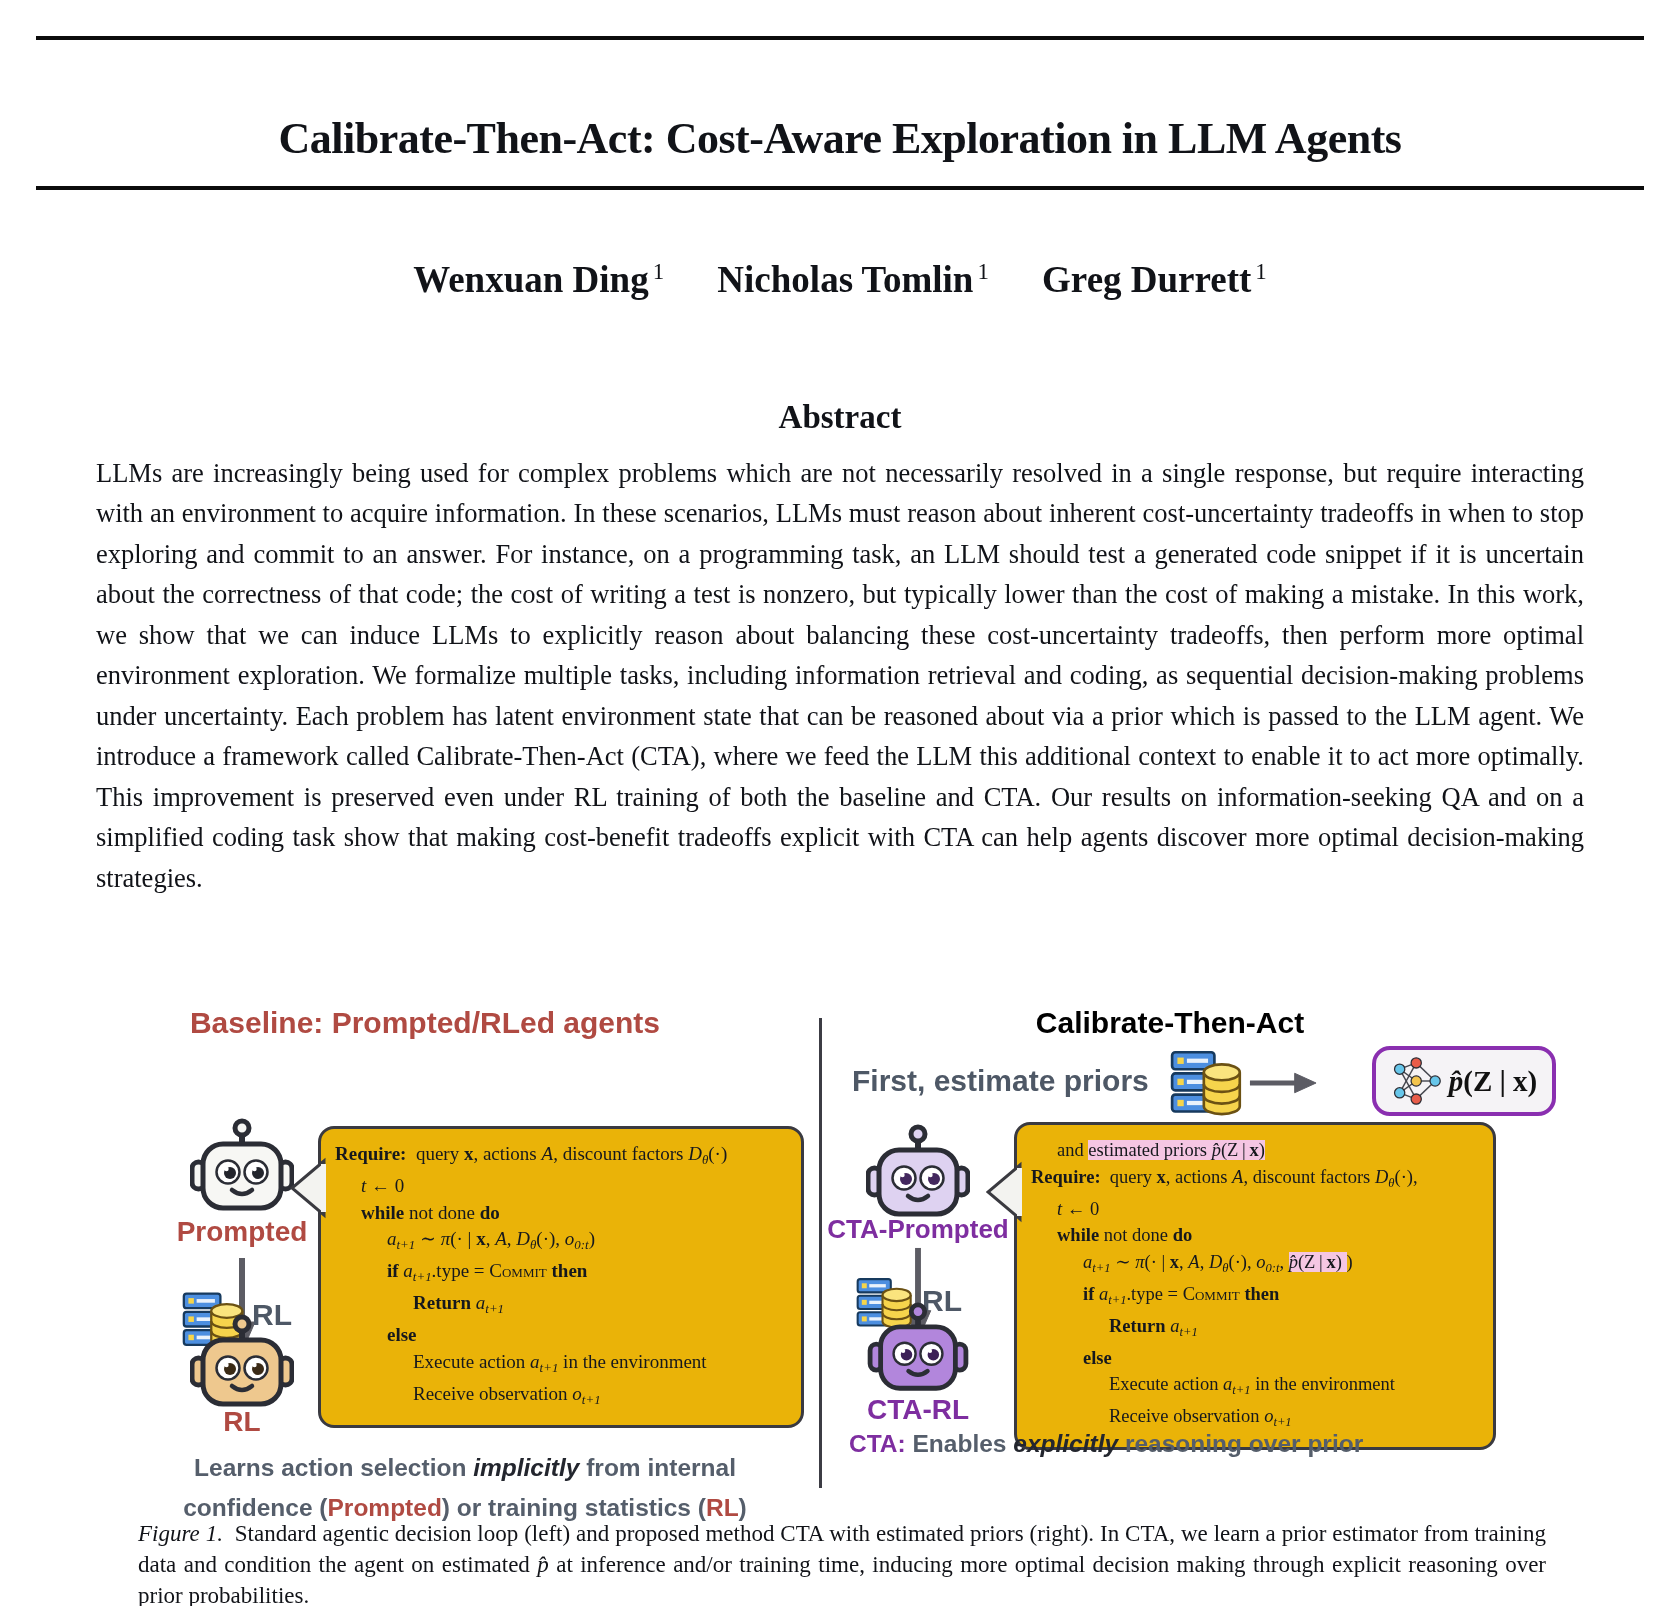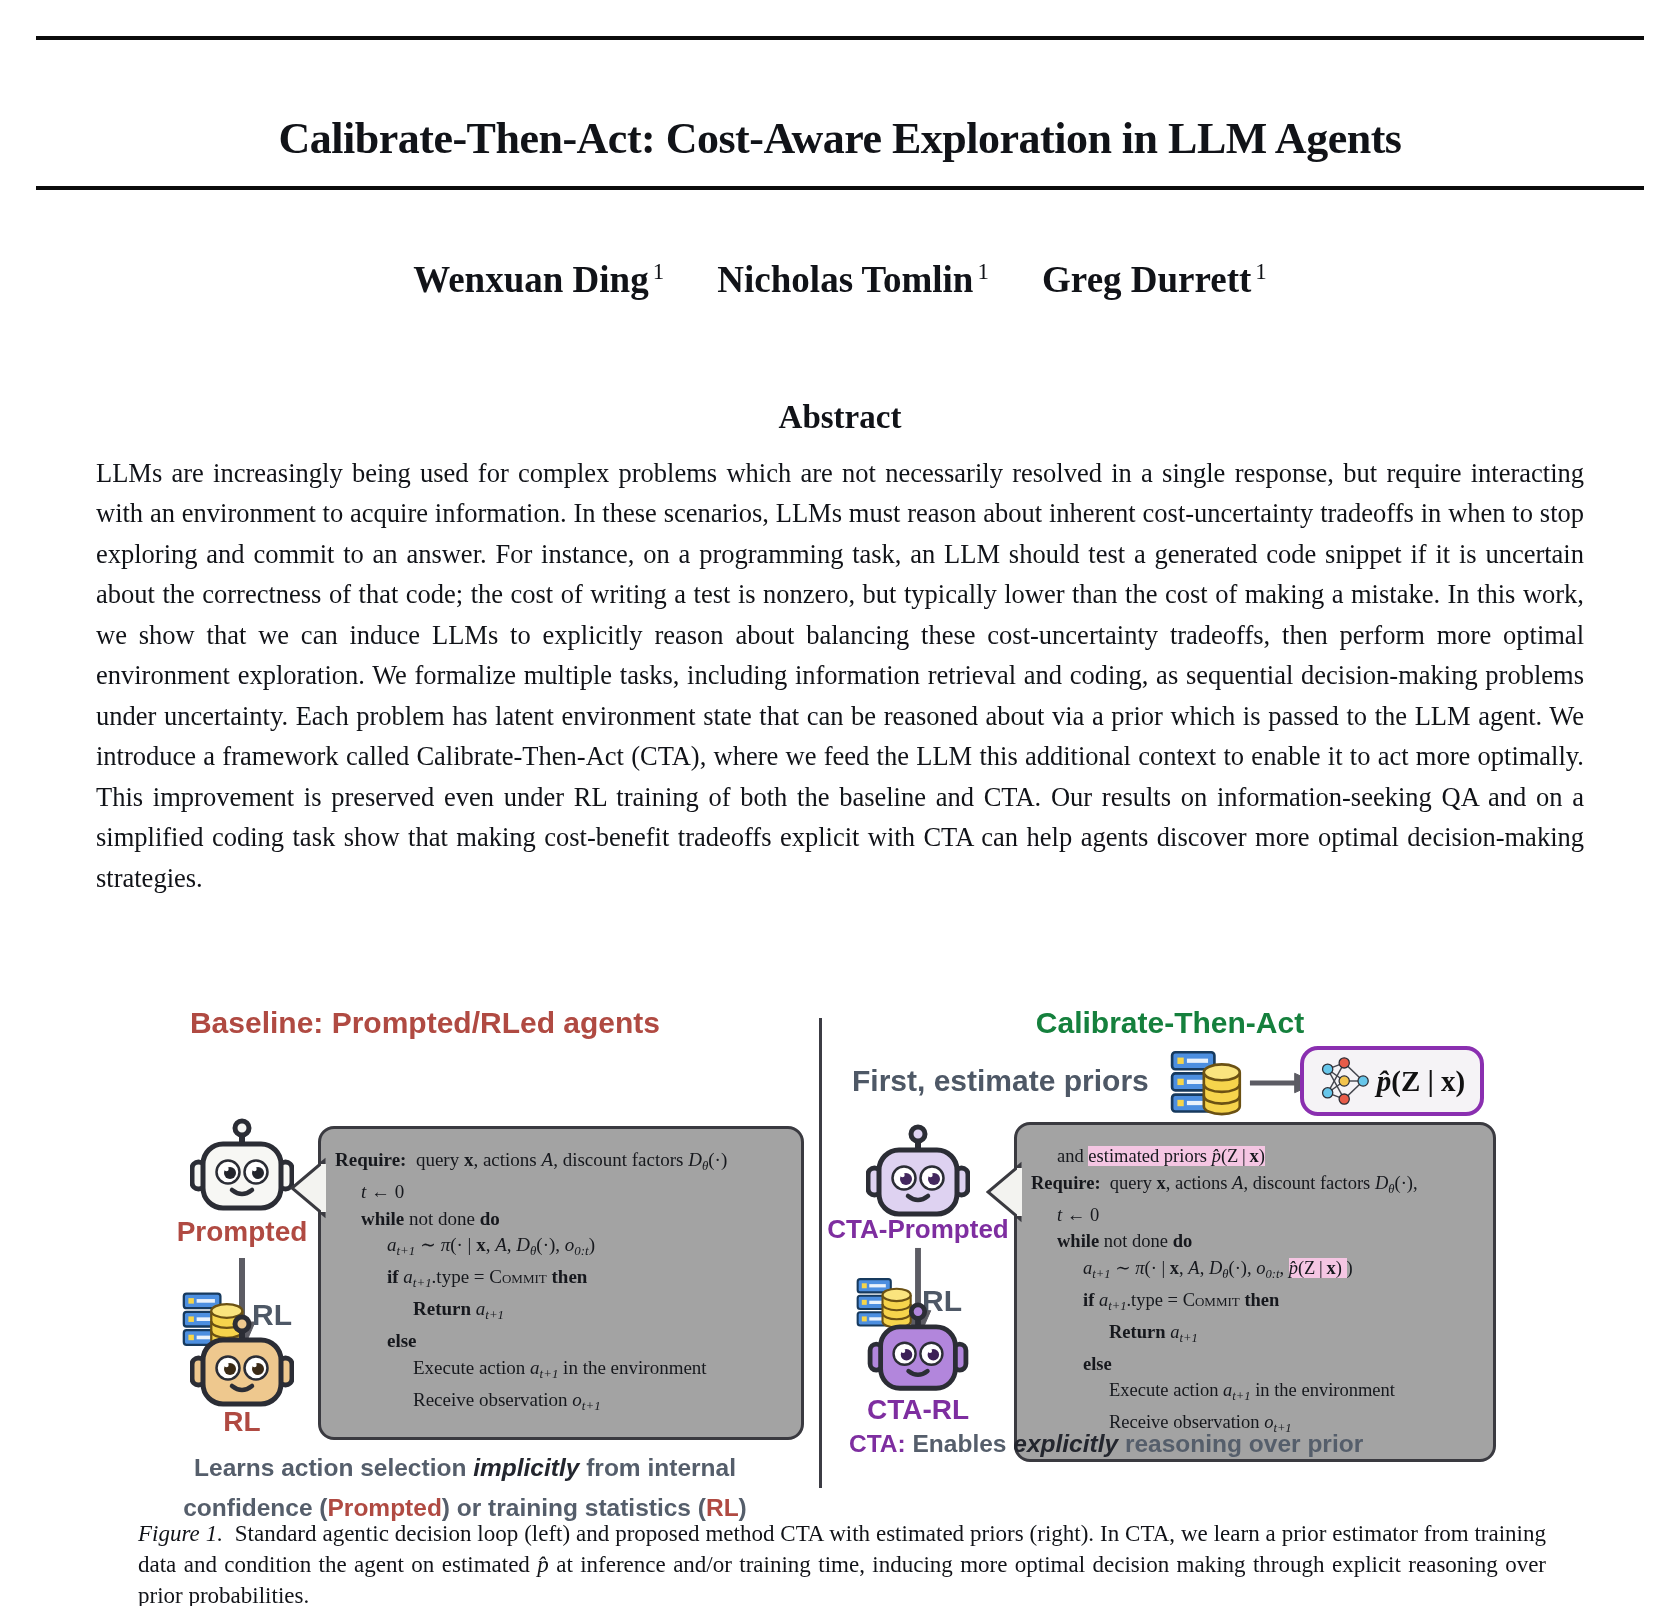--- a/index.html
+++ b/index.html
@@ -16,61 +16,61 @@
   .author sup{font-size:0.62em;font-weight:400;margin-left:4px;vertical-align:super;}
   .abstract-h{position:absolute;top:372px;left:0;width:100%;text-align:center;
               font-size:33px;font-weight:700;}
   .abstract-t{position:absolute;top:426px;left:96px;width:1488px;
               font-size:26.5px;line-height:40.5px;text-align:justify;}
 
   
   .fig-sans{font-family:"Liberation Sans","DejaVu Sans",sans-serif;}
   .col-header{position:absolute;text-align:center;font-weight:700;font-size:30px;}
   .left-header{left:95px;width:660px;top:1006px;color:#b04a42;}
-  .right-header{left:855px;width:630px;top:1006px;color:#15803d;}
+  .right-header{left:855px;width:630px;top:1006px;color:#000000;}
   .divider{position:absolute;left:819px;top:1018px;width:3px;height:470px;background:#3c3c44;}
 
   .robot{position:absolute;}
   .st{stroke:#2b2d35;stroke-width:5px;}
   .dk{fill:#2b2d35;}
   .eye{fill:#ffffff;stroke:#2b2d35;stroke-width:2.5px;}
   .sm{fill:none;stroke:#2b2d35;stroke-width:4.5px;stroke-linecap:round;}
   .rb-a .hd{fill:#f7f7f4;} .rb-a .pp{fill:#23252d;}
   .rb-b .hd{fill:#eec88e;} .rb-b .pp{fill:#3a2a16;}
   .rb-c .hd{fill:#ded2f1;} .rb-c .pp{fill:#43285e;}
   .rb-d .hd{fill:#b286dc;} .rb-d .pp{fill:#3c1f57;}
 
   .rb-label{position:absolute;text-align:center;font-weight:700;}
   .lbl-red{color:#b04a42;}
   .lbl-pur{color:#7e2ea0;}
   .lbl-gray{color:#4e5866;}
 
-  .bubble{position:absolute;background:#a3a3a3;border:3px solid #3a3a40;border-radius:16px;
-          padding:18px 14px;box-sizing:border-box;}
+  .bubble{position:absolute;background:#eab308;border:3px solid #3a3a40;border-radius:16px;
+          padding:12px 14px;box-sizing:border-box;}
   .tail{position:absolute;left:-31px;}
   .code{font-size:19px;line-height:26.5px;color:#16181d;}
   .code-r{font-size:18.5px;}
   .seg-line{white-space:nowrap;}
   .b{font-weight:700;}
   .i{font-style:italic;}
   .sub{font-size:0.68em;vertical-align:-0.28em;font-style:italic;}
   .sc{font-variant:small-caps;}
   .hl{background:#f5c6e3;}
 
   .arrow-svg{position:absolute;}
   .arr{fill:#5c5c64;stroke:#5c5c64;}
   .dbicon{position:absolute;}
   .srv{fill:#4d8fe0;stroke:#173a5e;stroke-width:2.5px;}
   .led-y{fill:#f7d54a;} .led-w{fill:#eaf2fb;}
   .db{fill:#f6d44c;stroke:#6b5113;stroke-width:2.5px;}
   .dbl{fill:none;stroke:#6b5113;stroke-width:2.5px;}
   .dbt{fill:#fae47e;stroke:#6b5113;stroke-width:2.5px;}
 
   .priors-label{position:absolute;left:852px;top:1064px;font-weight:700;font-size:30px;color:#4e5866;}
-  .prior-box{position:absolute;left:1300px;top:1046px;width:184px;height:70px;
+  .prior-box{position:absolute;left:1372px;top:1046px;width:184px;height:70px;
              background:#f5f3f6;border:4px solid #8a2fb0;border-radius:18px;
              display:flex;align-items:center;justify-content:center;gap:6px;box-sizing:border-box;}
   .nne line{stroke:#44464e;stroke-width:1.8px;}
   .nn-n{stroke:#2b2d35;stroke-width:1.6px;}
   .nn-c{fill:#67c6ea;} .nn-r{fill:#e85c49;} .nn-y{fill:#f3c44d;}
   .prior-f{font-family:"Liberation Serif","DejaVu Serif",serif;font-size:29px;font-weight:700;color:#111;}
 
   .fig-note{position:absolute;font-weight:700;font-size:24.5px;line-height:40px;color:#555e6b;}
   .left-note{left:112px;width:706px;text-align:center;}
   .right-note{left:833px;width:640px;text-align:left;}

